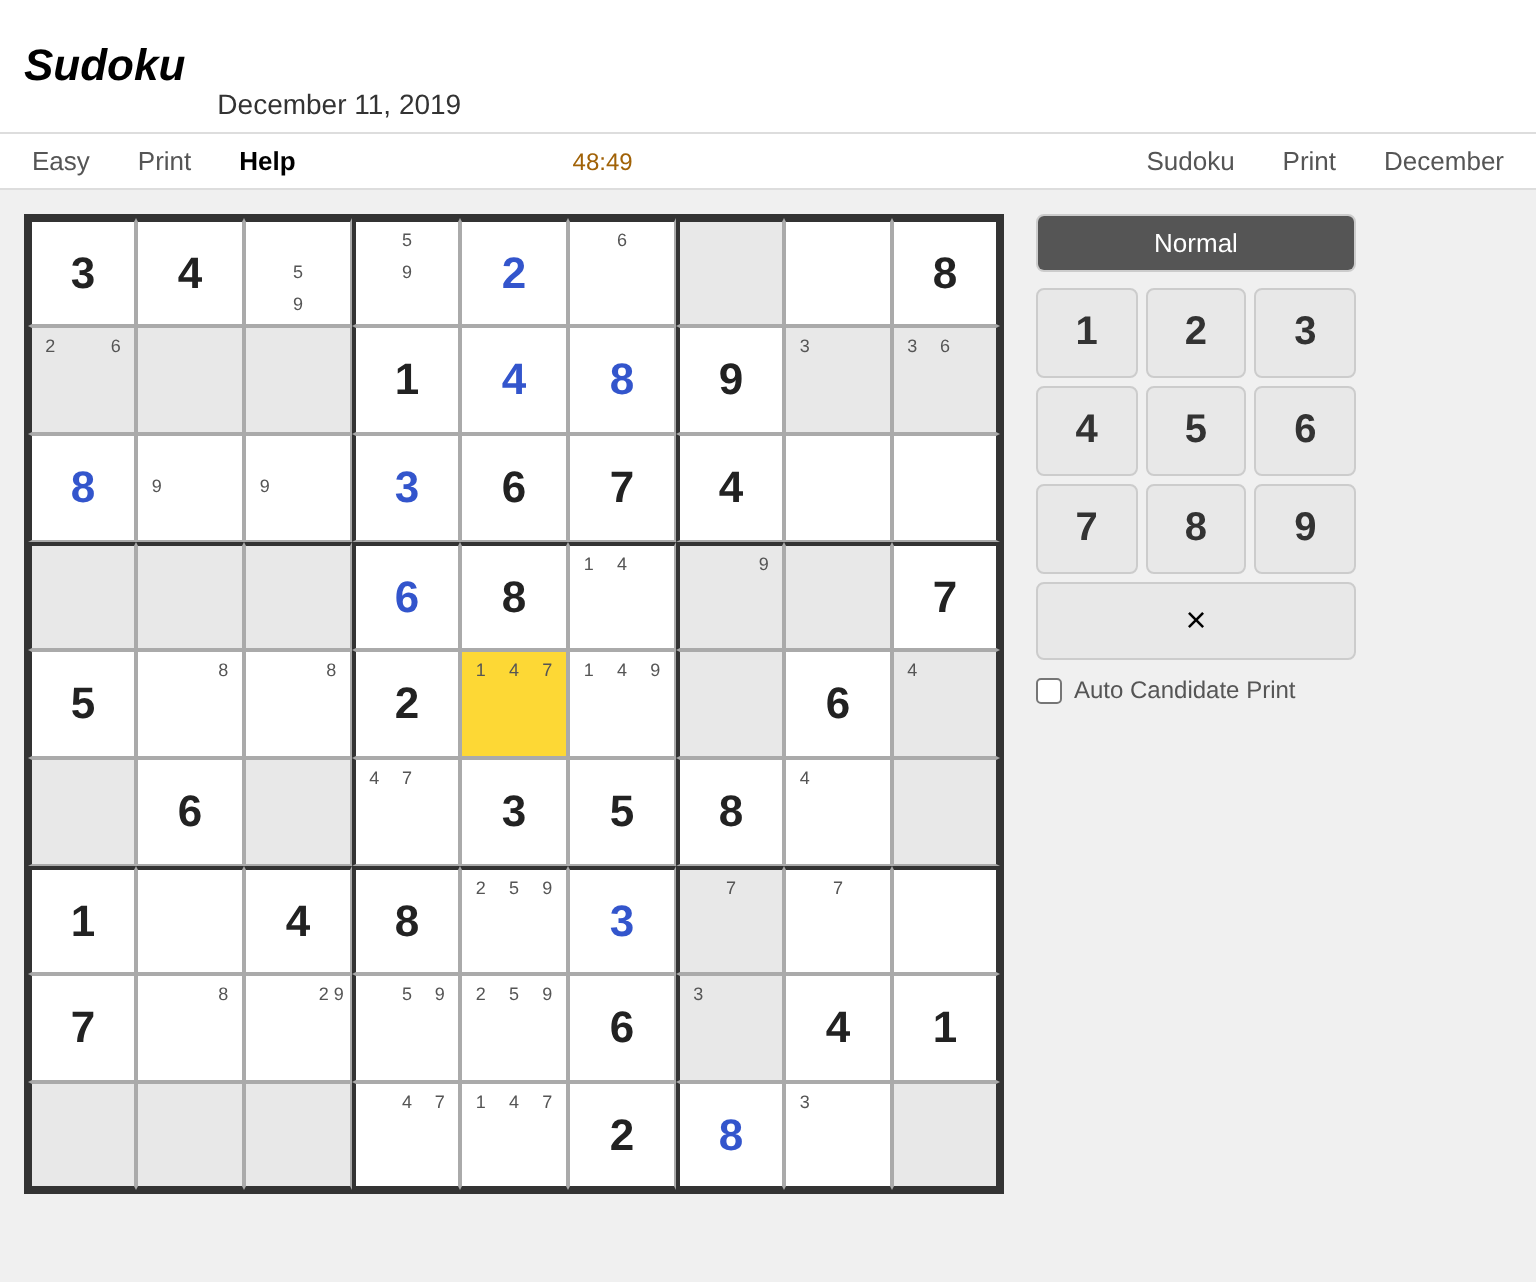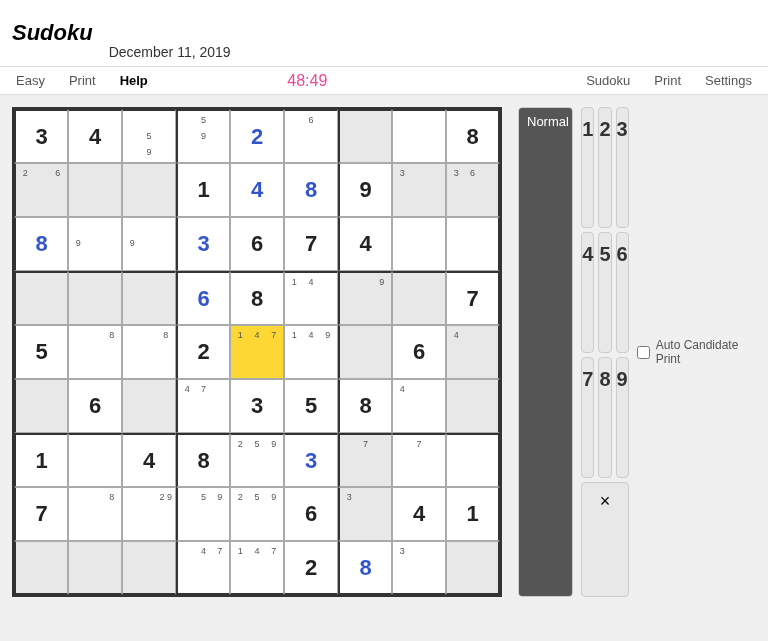--- a/index.html
+++ b/index.html
@@ -40,22 +40,22 @@
       color: #555;
       cursor: pointer;
       padding: 2px 4px;
     }
     .nav-item.active {
       font-weight: bold;
       color: #000;
     }
     .timer {
       margin-left: auto;
-      font-size: 16px;
-      color: #ec4899;
+      font-size: 12px;
+      color: #a16207;
       margin-right: auto;
     }
     .nav-right {
       display: flex;
       gap: 16px;
       margin-left: auto;
     }
     .main-area {
       display: flex;
       padding: 12px;
@@ -116,21 +116,21 @@
       display: flex;
       align-items: center;
       justify-content: center;
       font-size: 9px;
       color: #555;
       line-height: 1;
     }
     
     .right-panel {
       display: flex;
-      flex-direction: row;
+      flex-direction: column;
       gap: 8px;
       min-width: 160px;
     }
     .mode-toggle {
       display: flex;
       border: 1px solid #ccc;
       border-radius: 4px;
       overflow: hidden;
     }
     .mode-btn {
@@ -192,21 +192,21 @@
 </div>
 
 <div class="nav-bar">
   <span class="nav-item">Easy</span>
   <span class="nav-item">Print</span>
   <span class="nav-item active">Help</span>
   <span class="timer">48:49</span>
   <div class="nav-right">
     <span class="nav-item">Sudoku</span>
     <span class="nav-item">Print</span>
-    <span class="nav-item">Settings</span>
+    <span class="nav-item">December</span>
   </div>
 </div>
 
 <div class="main-area">
   <div class="sudoku-grid" id="sudoku-grid">
       <div class="cell" data-row="0" data-col="0">3</div>
       <div class="cell" data-row="0" data-col="1">4</div>
       <div class="cell" data-row="0" data-col="2">
         <div class="candidates">
           <div class="cand-cell"></div>

